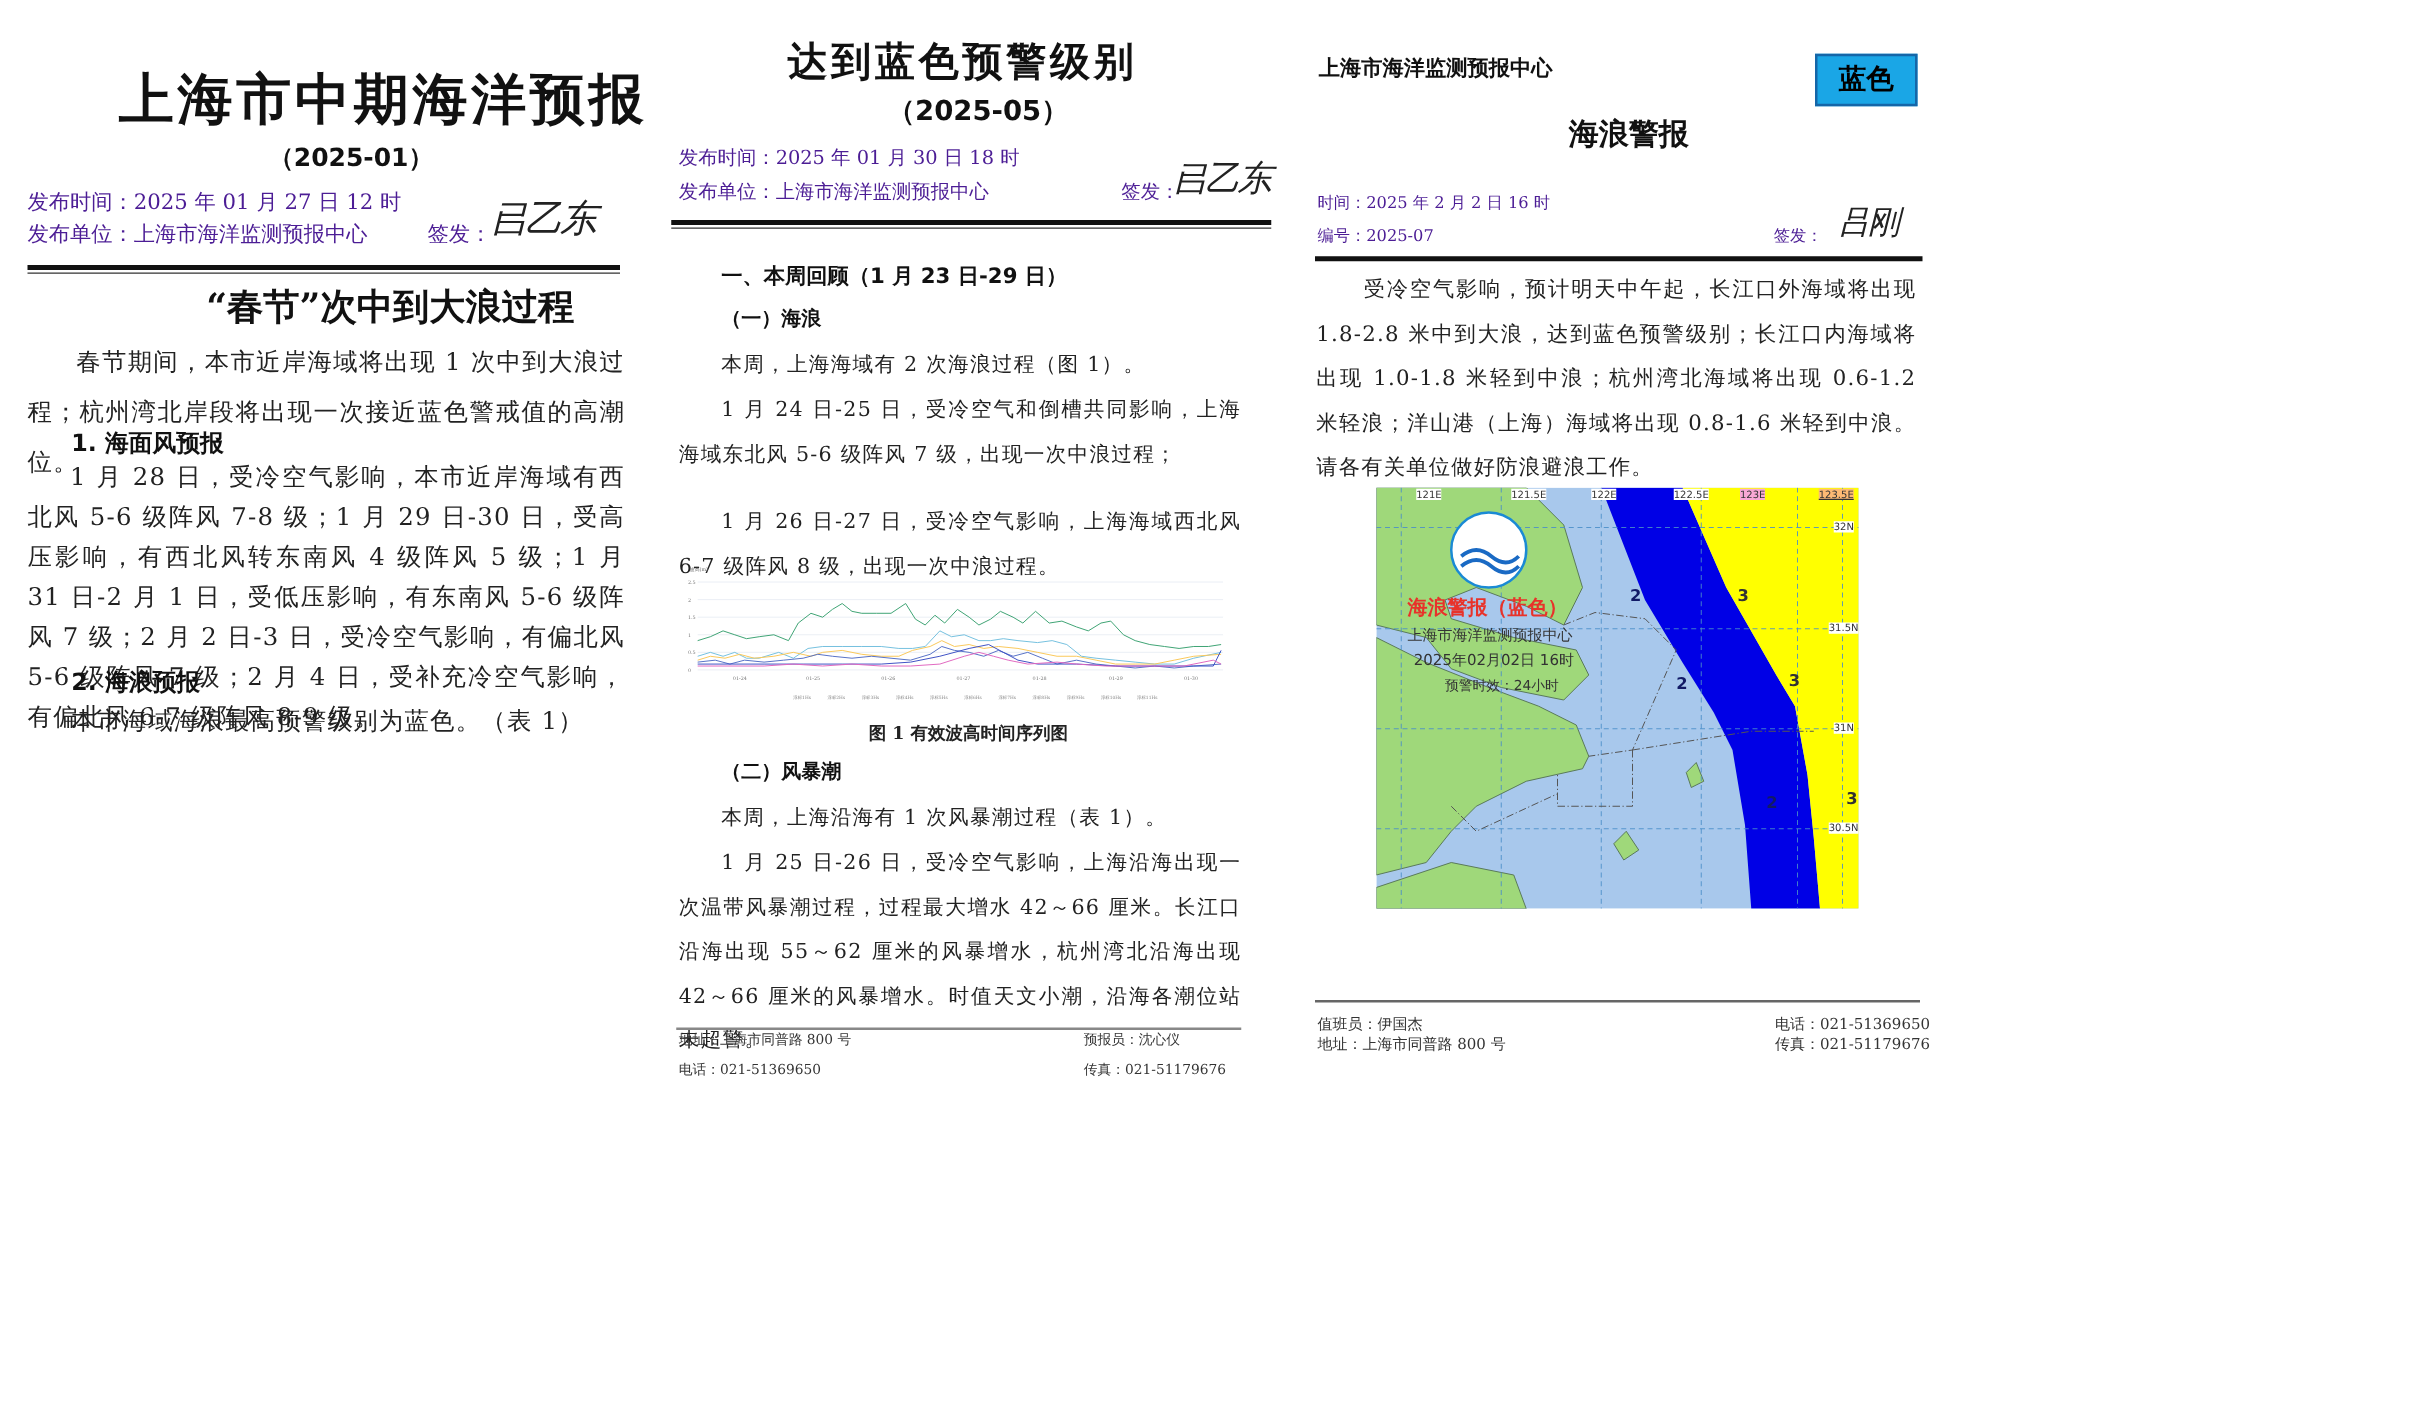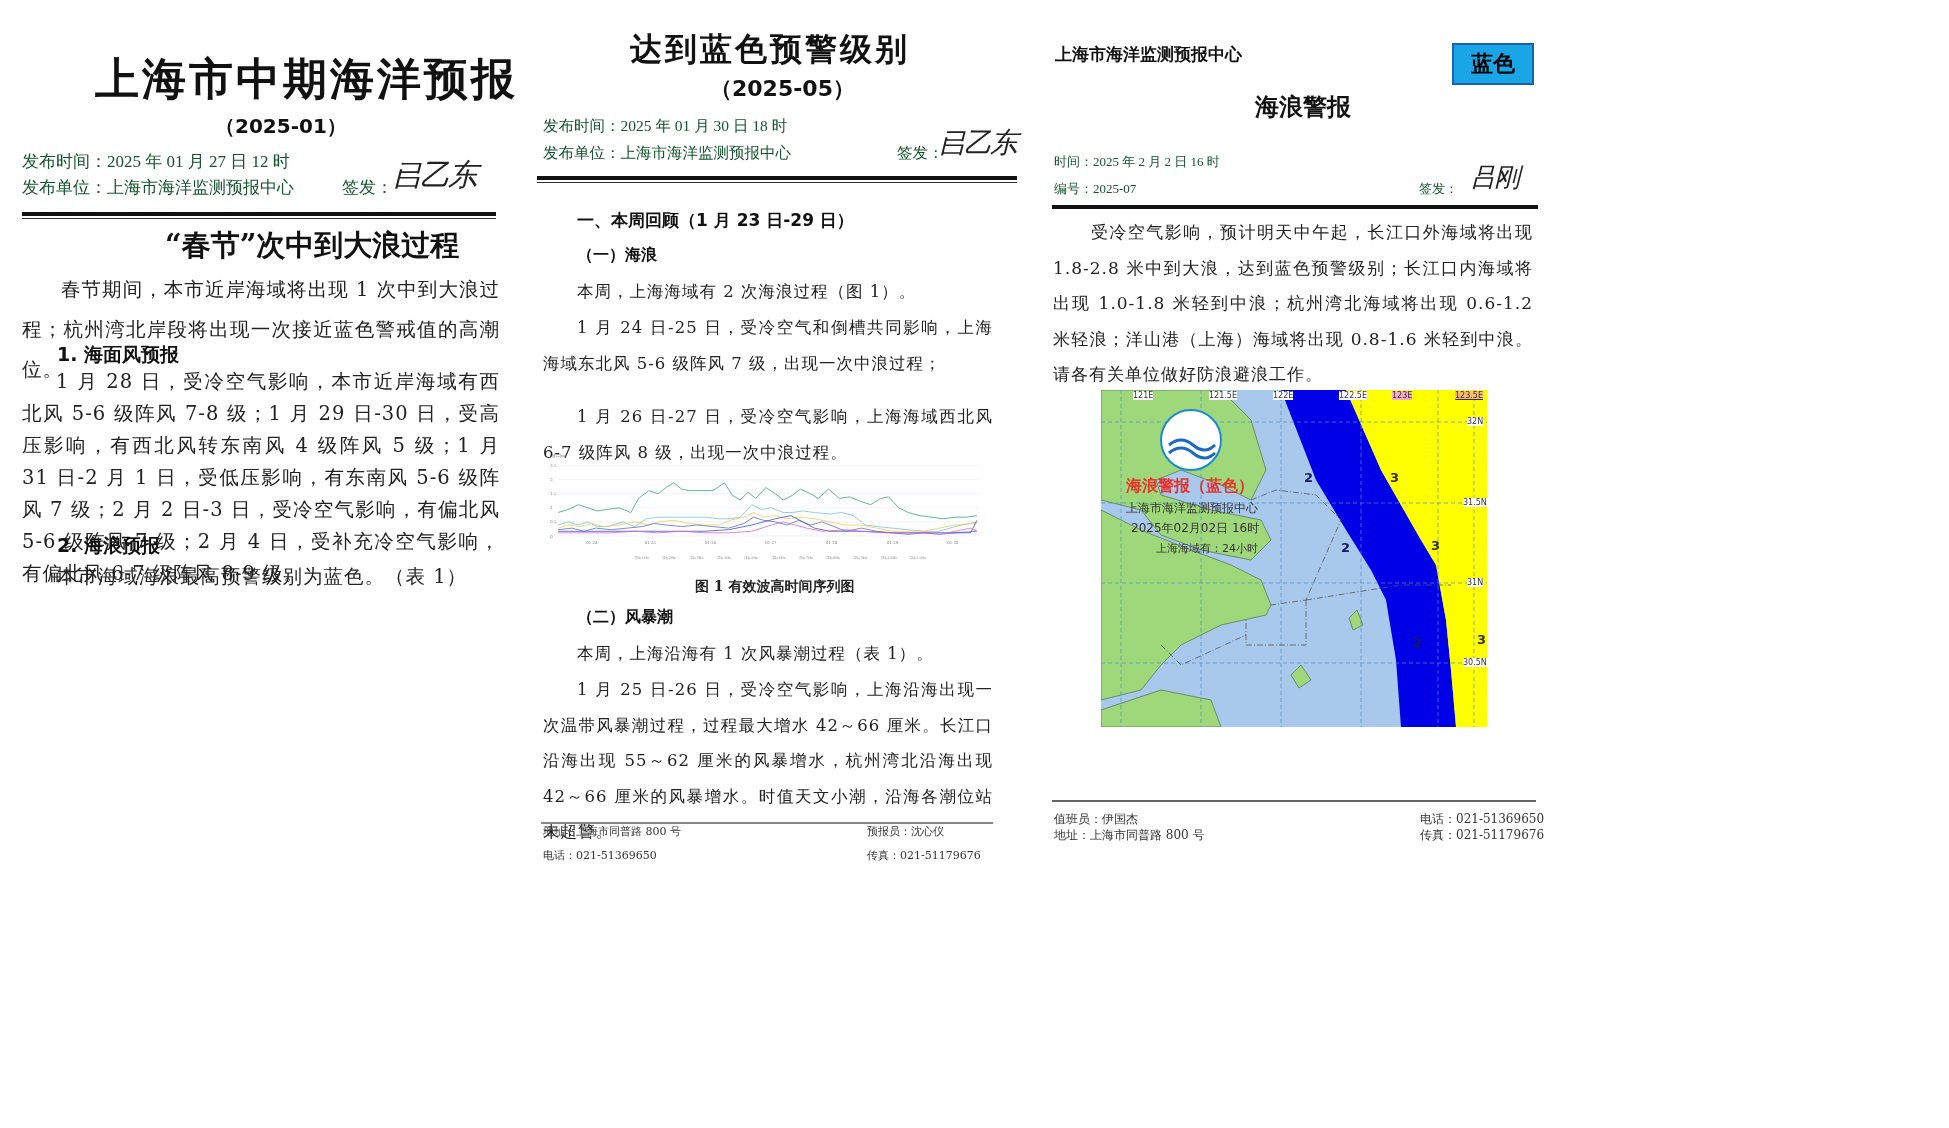--- a/index.html
+++ b/index.html
@@ -6,21 +6,21 @@
   body { width: 1949px; height: 1128px; position: relative; overflow: hidden;
          font-family: "DejaVu Serif", "Liberation Serif", serif; color: #222; }
   .panel { position: absolute; top: 0; height: 1128px; background: #fff; }
   #p1 { left: 0; width: 650px; }
   #p2 { left: 665px; width: 615px; }
 
   .big-title { position: absolute; font-family: "DejaVu Sans", "Liberation Sans", sans-serif;
                font-weight: bold; color: #111; white-space: nowrap; }
   .sub-num { position: absolute; font-family: "DejaVu Sans", "Liberation Sans", sans-serif;
              font-weight: bold; color: #111; white-space: nowrap; }
-  .meta { position: absolute; font-size: 17px; color: #14532d; white-space: nowrap; font-family: Liberation Serif, serif; }
+  .meta { position: absolute; font-size: 17px; color: #4c1d95; white-space: nowrap; }
   .rule-thick { position: absolute; height: 4px; background: #111; }
   .rule-thin { position: absolute; height: 1px; background: #333; }
   .sig { position: absolute; font-family: "DejaVu Serif", serif; font-style: italic;
          font-size: 30px; color: #222; white-space: nowrap; letter-spacing: -2px; }
   .para { position: absolute; font-size: 19.5px; line-height: 40px; color: #222;
           text-align: justify; letter-spacing: 1px; }
   .h-bold { position: absolute; font-family: "DejaVu Sans", "Liberation Sans", sans-serif;
             font-weight: bold; font-size: 19px; color: #111; white-space: nowrap; }
   .sec-title { position: absolute; font-family: "DejaVu Serif", serif; font-weight: bold;
                font-size: 29px; color: #111; white-space: nowrap; }
@@ -206,20 +206,20 @@
   <div class="map-lbl" style="left:362px;top:268px;font-size:8px;background:#fff;color:#333;">30.5N</div>
   <div class="map-lbl" style="left:203px;top:80px;font-size:13px;font-weight:bold;color:#111a66;">2</div>
   <div class="map-lbl" style="left:289px;top:80px;font-size:13px;font-weight:bold;color:#333;">3</div>
   <div class="map-lbl" style="left:240px;top:150px;font-size:13px;font-weight:bold;color:#111a66;">2</div>
   <div class="map-lbl" style="left:330px;top:148px;font-size:13px;font-weight:bold;color:#333;">3</div>
   <div class="map-lbl" style="left:312px;top:245px;font-size:13px;font-weight:bold;color:#111a66;">2</div>
   <div class="map-lbl" style="left:376px;top:242px;font-size:13px;font-weight:bold;color:#333;">3</div>
   <div class="map-lbl" style="left:25px;top:86px;font-size:16px;font-weight:bold;color:#e8322a;">海浪警报（蓝色）</div>
   <div class="map-lbl" style="left:25px;top:110px;font-size:12px;color:#333;">上海市海洋监测预报中心</div>
   <div class="map-lbl" style="left:30px;top:130px;font-size:12px;color:#333;">2025年02月02日 16时</div>
-  <div class="map-lbl" style="left:55px;top:151px;font-size:11px;color:#333;">上海海域有：24小时</div>
+  <div class="map-lbl" style="left:55px;top:151px;font-size:11px;color:#333;">预警时效：24小时</div>
 </div>
 
 <div class="rule-thin" style="left:1052px;top:800px;width:484px;height:2px;background:#666;"></div>
 <div class="foot" style="left:1054px;top:811px;font-size:12px;">值班员：伊国杰</div>
 <div class="foot" style="left:1054px;top:827px;font-size:12px;">地址：上海市同普路 800 号</div>
 <div class="foot" style="left:1420px;top:811px;font-size:12px;">电话：021-51369650</div>
 <div class="foot" style="left:1420px;top:827px;font-size:12px;">传真：021-51179676</div>
 
 </body></html>

